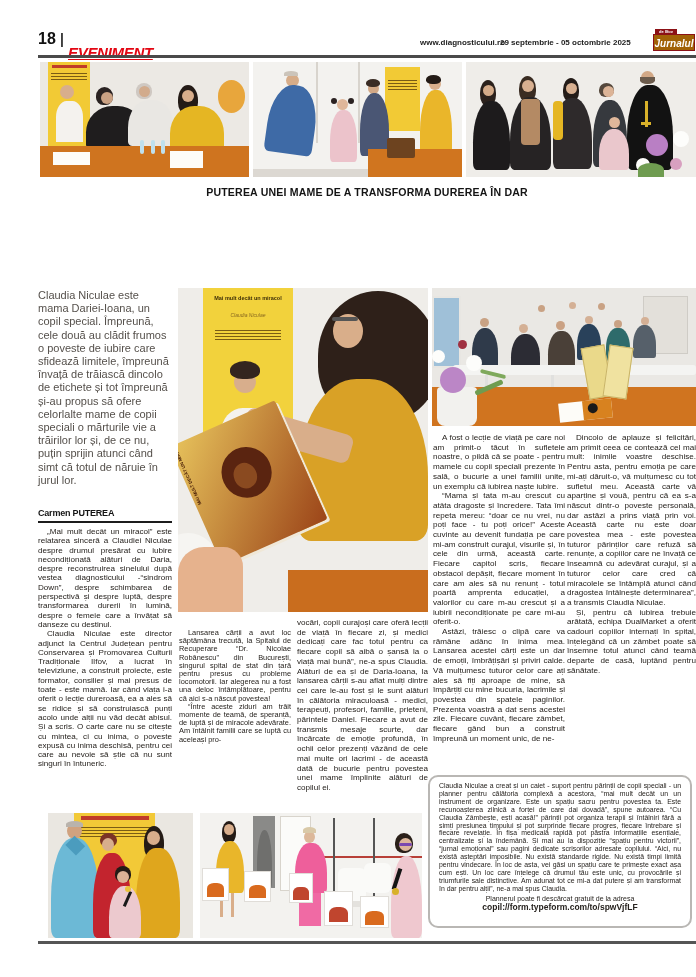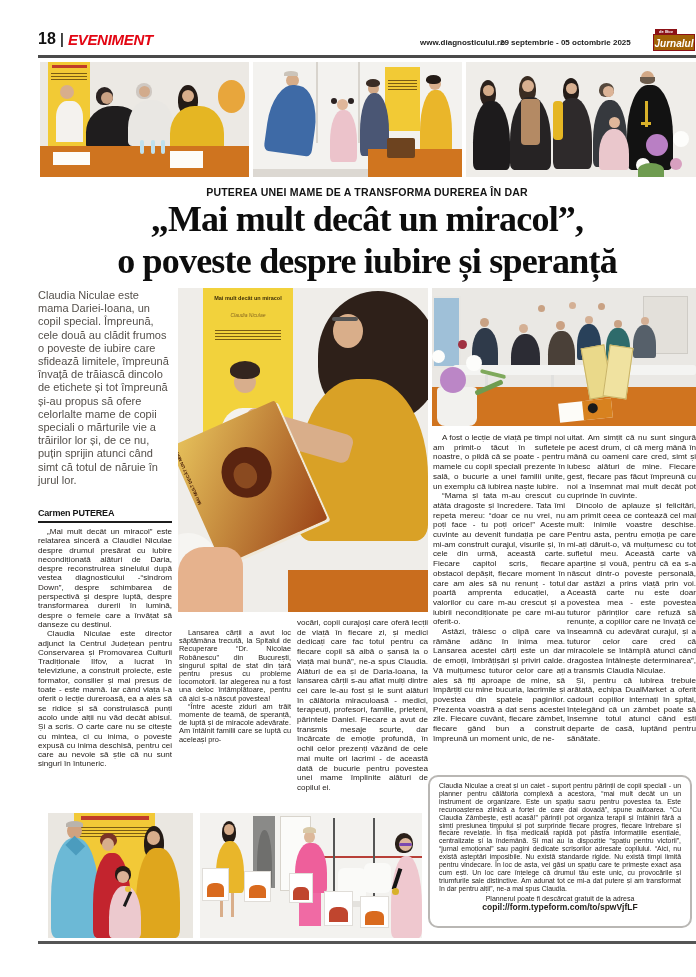--- a/index.html
+++ b/index.html
@@ -49,21 +49,21 @@
   .bottom-rule{position:absolute;background:#555;height:3px;}
   .tinylines div{background:#7a5c14;height:1px;margin:2px 3px;}
 </style>
 </head>
 <body>
 
 <div class="page">
 
   <span class="abs pagenum" style="left:38px;top:30px;">18</span>
   <span class="abs divider" style="left:60px;top:31px;font-size:14px;">|</span>
-  <span class="abs section" style="left:68px;top:31px;">EVENIMENT</span>
+  <span class="abs section" style="left:68px;top:44px;text-decoration:underline;">EVENIMENT</span>
   <span class="abs site" style="left:420px;top:38px;">www.diagnosticului.ro</span>
   <span class="abs dates" style="left:500px;top:38px;">29 septembrie - 05 octombrie 2025</span>
   <div class="logo" style="left:653px;top:29px;">
     <div class="logo-top">de Ilfov</div>
     <div class="logo-main">Jurnalul</div>
   </div>
   <div class="hdr-rule" style="left:38px;top:55px;width:658px;"></div>
 
   <div class="ph" style="left:40px;top:62px;width:209px;height:115px;">
     <div class="s" style="left:4%;top:0;width:20%;height:78%;background:#f2ca35;">
@@ -176,22 +176,20 @@
     <div>
       <div class="hd" style="right:12%;bottom:18%;width:22px;height:22px;background:#b97fc4;"></div>
       <div class="hd" style="right:3%;bottom:26%;width:16px;height:16px;background:#fdfdfb;"></div>
       <div class="hd" style="right:20%;bottom:4%;width:14px;height:14px;background:#fdfdfb;"></div>
       <div class="hd" style="right:6%;bottom:6%;width:12px;height:12px;background:#d8a0c0;"></div>
       <div class="s" style="right:14%;bottom:0;width:26px;height:14px;background:#6f9c50;border-radius:50% 50% 0 0;"></div>
     </div>
   </div>
 
   <div class="kicker" style="top:186px;">PUTEREA UNEI MAME DE A TRANSFORMA DUREREA ÎN DAR</div>
-  <div class="headline" style="top:199px;">„Mai mult decât un miracol”,</div>
-  <div class="headline" style="top:241px;">o poveste despre iubire și speranță</div>
 
   <div class="intro" style="left:38px;top:289px;width:134px;">Claudia Niculae este mama Dariei-Ioana, un copil special. Împreună, cele două au clădit frumos o poveste de iubire care sfidează limitele, împreună învață de trăiască dincolo de etichete și tot împreună și-au propus să ofere celorlalte mame de copii speciali o mărturile vie a trăirilor lor și, de ce nu, puțin sprijin atunci când simt că totul de năruie în jurul lor.</div>
   <div class="byline" style="left:38px;top:508px;width:134px;">Carmen PUTEREA</div>
   <div class="col b1" style="left:38px;top:527px;width:134px;">
     <p>„Mai mult decât un miracol” este relatarea sinceră a Claudiei Niculae despre drumul presărat cu iubire necondiționată alături de Daria, despre reconstruirea sinelului după vestea diagnosticului -“sindrom Down”, despre schimbarea de perspectivă și despre luptă, despre transformarea durerii în lumină, despre o femeie care a învățat să danseze cu destinul.</p>
     <p>Claudia Niculae este director adjunct la Centrul Județean pentru Conservarea și Promovarea Culturii Tradiționale Ilfov, a lucrat în televiziune, a construit proiecte, este formator, consilier și mai presus de toate - este mamă. Iar când viața i-a oferit o lecție dureroasă, ea a ales să se ridice și să construiască punți acolo unde alții nu văd decât abisul. Și a scris. O carte care nu se citește cu mintea, ci cu inima, o poveste expusă cu inima deschisă, pentru cei care au nevoie să știe că nu sunt singuri în întuneric.</p>
   </div>
 
   <div class="ph" style="left:178px;top:288px;width:250px;height:324px;background:#efede9;">
     <div class="hd" style="left:-8%;bottom:6%;width:60px;height:60px;background:#f6f5f2;"></div>
@@ -260,28 +258,27 @@
       <div class="hd" style="left:3%;bottom:24%;width:26px;height:26px;background:#bb86c6;"></div>
       <div class="hd" style="left:13%;bottom:40%;width:16px;height:16px;background:#fdfdfb;"></div>
       <div class="hd" style="left:0;bottom:46%;width:13px;height:13px;background:#fdfdfb;"></div>
       <div class="hd" style="left:10%;bottom:56%;width:9px;height:9px;background:#a03040;"></div>
       <div class="s" style="left:16%;bottom:26%;width:30px;height:5px;background:#6f9c50;border-radius:3px;transform:rotate(-24deg);"></div>
       <div class="s" style="left:18%;bottom:36%;width:26px;height:4px;background:#7fa95c;border-radius:3px;transform:rotate(14deg);"></div>
     </div>
   </div>
 
   <div class="col b2" style="left:433px;top:433px;width:132px;">
-    <p>A fost o lecție de viață pe timpi noi am primit-o tăcut în sufletele noastre, o pildă că se poate - pentru mamele cu copii speciali prezente în sală, o bucurie a unei familii unite, un exemplu că iubirea naște iubire.</p>
+    <p>A fost o lecție de viață pe care noi am primit-o tăcut în sufletele noastre, o pildă că se poate - pentru mamele cu copii speciali prezente în sală, o bucurie a unei familii unite, un exemplu că iubirea naște iubire.</p>
     <p>“Mama și tata m-au crescut cu atâta dragoste și încredere. Tata îmi repeta mereu: “doar ce nu vrei, nu poți face - tu poți orice!” Aceste cuvinte au devenit fundația pe care mi-am construit curajul, visurile și, în cele din urmă, această carte. Fiecare capitol scris, fiecare obstacol depășit, fiecare moment în care am ales să nu renunț - totul poartă amprenta educației, a valorilor cu care m-au crescut și a iubirii necondiționate pe care mi-au oferit-o.</p>
     <p>Astăzi, trăiesc o clipă care va rămâne adânc în inima mea. Lansarea acestei cărți este un dar de emoții, îmbrățișări și priviri calde. Vă mulțumesc tuturor celor care ați ales să fiți aproape de mine, să împărțiți cu mine bucuria, lacrimile și povestea din spatele paginilor. Prezența voastră a dat sens acestei zile. Fiecare cuvânt, fiecare zâmbet, fiecare gând bun a construit împreună un moment unic, de ne-</p>
   </div>
   <div class="col b2" style="left:567px;top:433px;width:129px;">
-    <p class="noind">uitat. Am simțit că nu sunt singură pe acest drum, ci că merg mână în mână cu oameni care cred, simt și iubesc alături de mine. Fiecare gest, fiecare pas făcut împreună cu noi a însemnat mai mult decât pot cuprinde în cuvinte.</p>
     <p>Dincolo de aplauze și felicitări, am primit ceea ce contează cel mai mult: inimile voastre deschise. Pentru asta, pentru emoția pe care mi-ați dăruit-o, vă mulțumesc cu tot sufletul meu. Această carte vă aparține și vouă, pentru că ea s-a născut dintr-o poveste personală, dar astăzi a prins viață prin voi. Această carte nu este doar povestea mea - este povestea tuturor părinților care refuză să renunțe, a copiilor care ne învață ce înseamnă cu adevărat curajul, și a tuturor celor care cred că miracolele se întâmplă atunci când dragostea întâlnește determinarea”, a transmis Claudia Niculae.</p>
-    <p>Și, pentru că iubirea trebuie arătată, echipa DualMarket a oferit cadouri copiilor internați în spital, înțelegând că un zâmbet poate să însemne totul atunci când ești departe de casă, luptând pentru sănătate.</p>
+    <p>Și, pentru că iubirea trebuie arătată, echipa DualMarket a oferit cadouri copiilor internați în spital, înțelegând că un zâmbet poate să însemne totul atunci când teamă departe de casă, luptând pentru sănătate.</p>
   </div>
 
   <div class="col" style="left:179px;top:629px;width:112px;">
     <div class="b3">
       <p>Lansarea cărții a avut loc săptămâna trecută, la Spitalul de Recuperare “Dr. Nicolae Robănescu” din București, singurul spital de stat din țară pentru presus cu probleme locomotorii. Iar alegerea nu a fost una deloc întâmplătoare, pentru că aici s-a născut povestea!</p>
       <p>“Între aceste ziduri am trăit momente de teamă, de speranță, de luptă și de miracole adevărate. Am întâlnit familii care se luptă cu aceleași pro-</p>
     </div>
   </div>
   <div class="col b2" style="left:297px;top:618px;width:131px;">
     <p class="noind">vocări, copii curajoși care oferă lecții de viață în fiecare zi, și medici dedicați care fac totul pentru ca fiecare copil să aibă o șansă la o viață mai bună”, ne-a spus Claudia. Alături de ea și de Daria-Ioana, la lansarea cărții s-au aflat mulți dintre cei care le-au fost și le sunt alături în călătoria miraculoasă - medici, terapeuți, profesori, familie, prieteni, părintele Daniel. Fiecare a avut de transmis mesaje scurte, dar încărcate de emoție profundă, în ochii celor prezenți văzând de cele mai multe ori lacrimi - de această dată de bucurie pentru povestea unei mame împlinite alături de copilul ei.</p>

